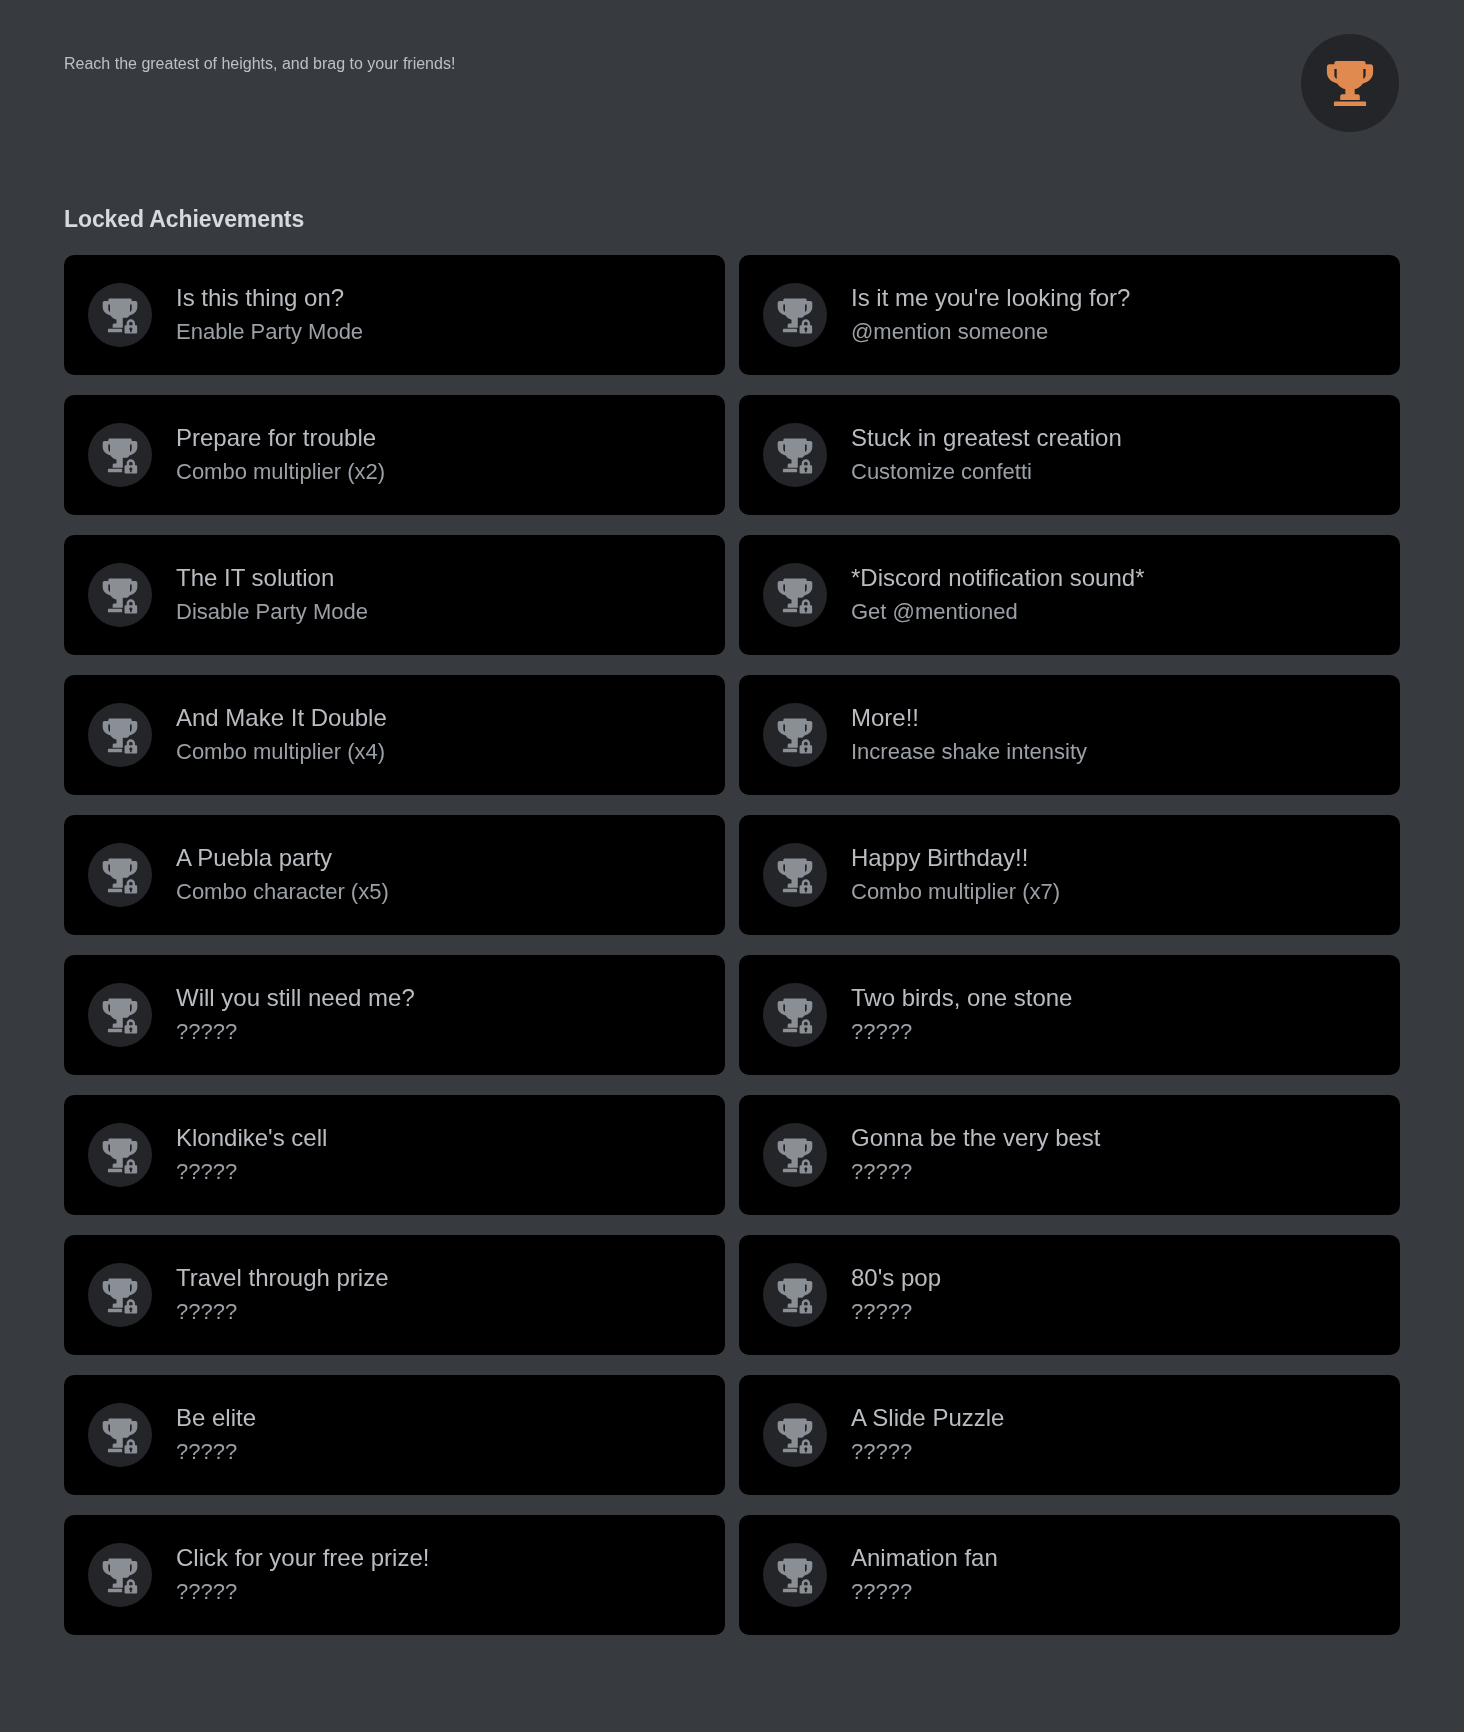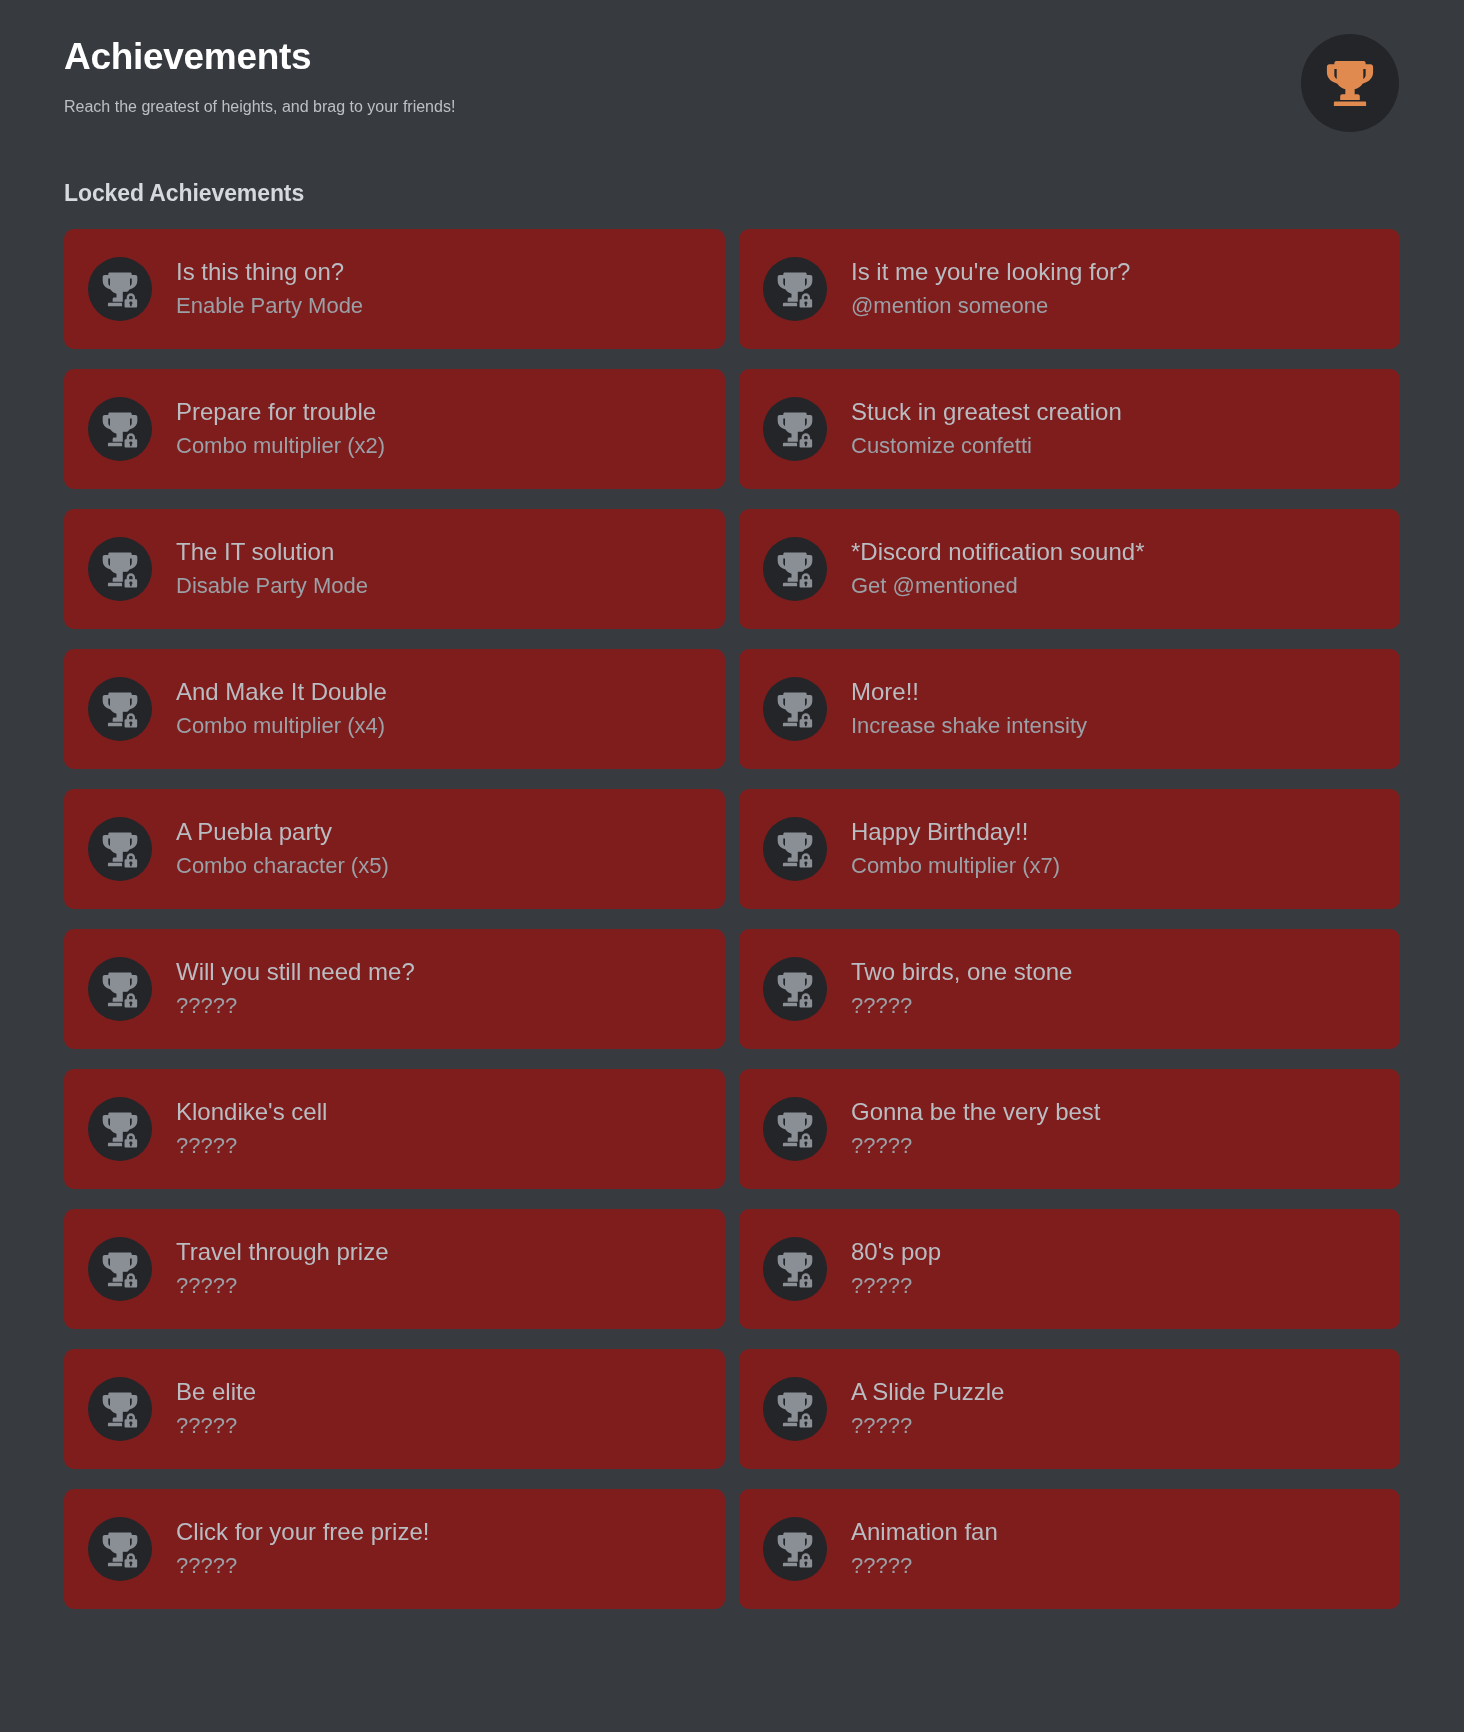--- a/index.html
+++ b/index.html
@@ -56,38 +56,38 @@
     justify-content: center;
     margin-top: 0px;
     margin-right: 1px;
     flex: none;
   }
 
   .header-badge svg { width: 56px; height: 56px; display: block; }
 
   
   .section-title {
-    margin-top: 48px;
+    margin-top: 74px;
     font-size: 23px;
     font-weight: bold;
     color: #d6d9dd;
     letter-spacing: -0.1px;
   }
 
   
   .grid {
     margin-top: 22px;
     display: grid;
     grid-template-columns: 1fr 1fr;
     column-gap: 14px;
     row-gap: 20px;
   }
 
   .card {
-    background: #7f1d1d;
+    background: #000000;
     border-radius: 10px;
     height: 120px;
     display: flex;
     align-items: center;
     padding: 0 24px;
   }
 
   .card-icon {
     width: 64px;
     height: 64px;
@@ -122,21 +122,20 @@
     white-space: nowrap;
   }
 </style>
 </head>
 <body>
 
 <div class="page">
 
   <div class="header">
     <div class="header-text">
-      <div class="page-title">Achievements</div>
       <div class="page-subtitle">Reach the greatest of heights, and brag to your friends!</div>
     </div>
 
     <div class="header-badge">
       <span>
         <svg viewBox="0 0 24 24" aria-hidden="true">
           <path fill="#e08a50" d="M6.2 2.6h11.6c.5 0 .9.4.9.9v.5h2.1c.6 0 1.1.5 1.1 1.1v2.3c0 1.9-1.2 3.6-3 4.3l-1.5.6c-.8 1.2-2 2.1-3.4 2.4v2.1h1.3c.5 0 .9.4.9.9v1.6H7.8v-1.6c0-.5.4-.9.9-.9H10v-2.1c-1.4-.3-2.6-1.2-3.4-2.4l-1.5-.6c-1.8-.7-3-2.4-3-4.3V5.1c0-.6.5-1.1 1.1-1.1h2.1v-.5c0-.5.4-.9.9-.9zM5.3 6v2.6c0 .7.4 1.4 1 1.7V6H5.3zm12.4 0v4.3c.6-.3 1-1 1-1.7V6h-1zM5.6 19.9h12.8c.3 0 .5.2.5.5v1.5H5.1v-1.5c0-.3.2-.5.5-.5z"></path>
         </svg>
       </span>
     </div>

